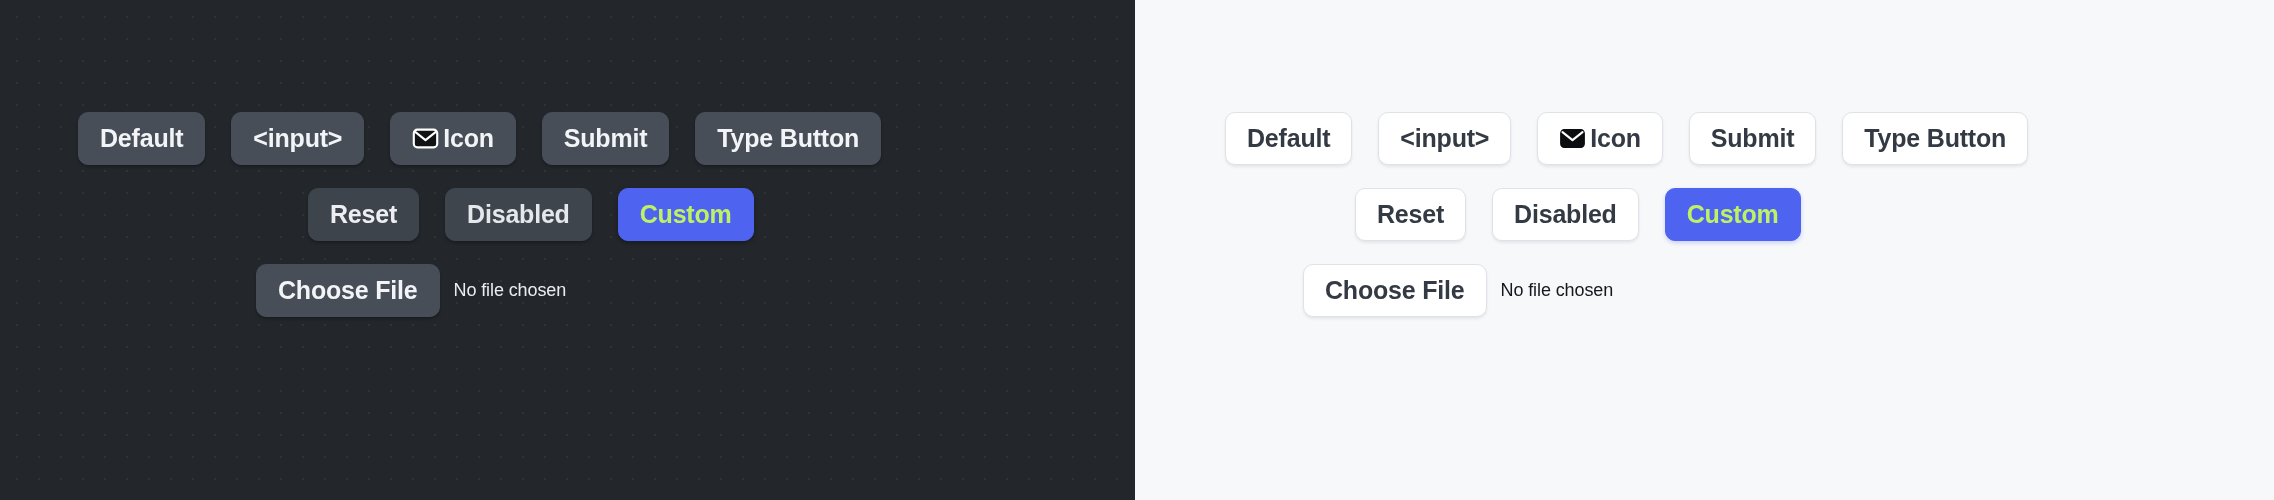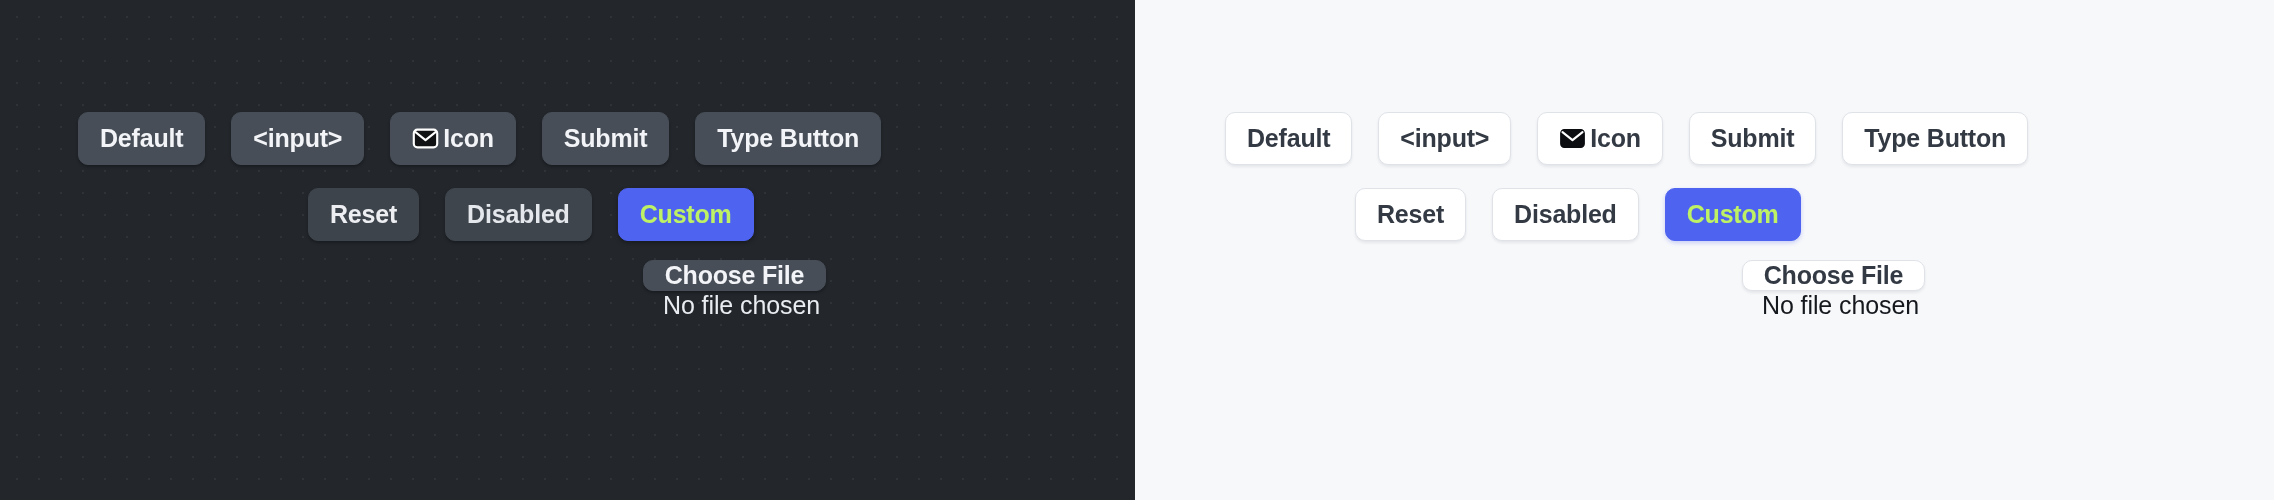--- a/index.html
+++ b/index.html
@@ -127,23 +127,23 @@
   .icon-envelope {
     display: inline-block;
     width: 27px;
     height: 27px;
     margin-right: 2px;
     flex: 0 0 auto;
   }
   .icon-envelope svg { display: block; width: 27px; height: 27px; }
 
   
-  .file-row { display: flex; align-items: center; flex-direction: column; }
+  .file-row { display: flex; align-items: center; }
   .file-status {
-    font-size: 25px;
+    font-size: 18px;
     font-weight: normal;
     letter-spacing: -0.1px;
     margin-left: 14px;
     white-space: nowrap;
   }
   .panel-dark .file-status { color: #e9ecf1; }
   .panel-light .file-status { color: #15181d; }
 </style>
 </head>
 <body>

